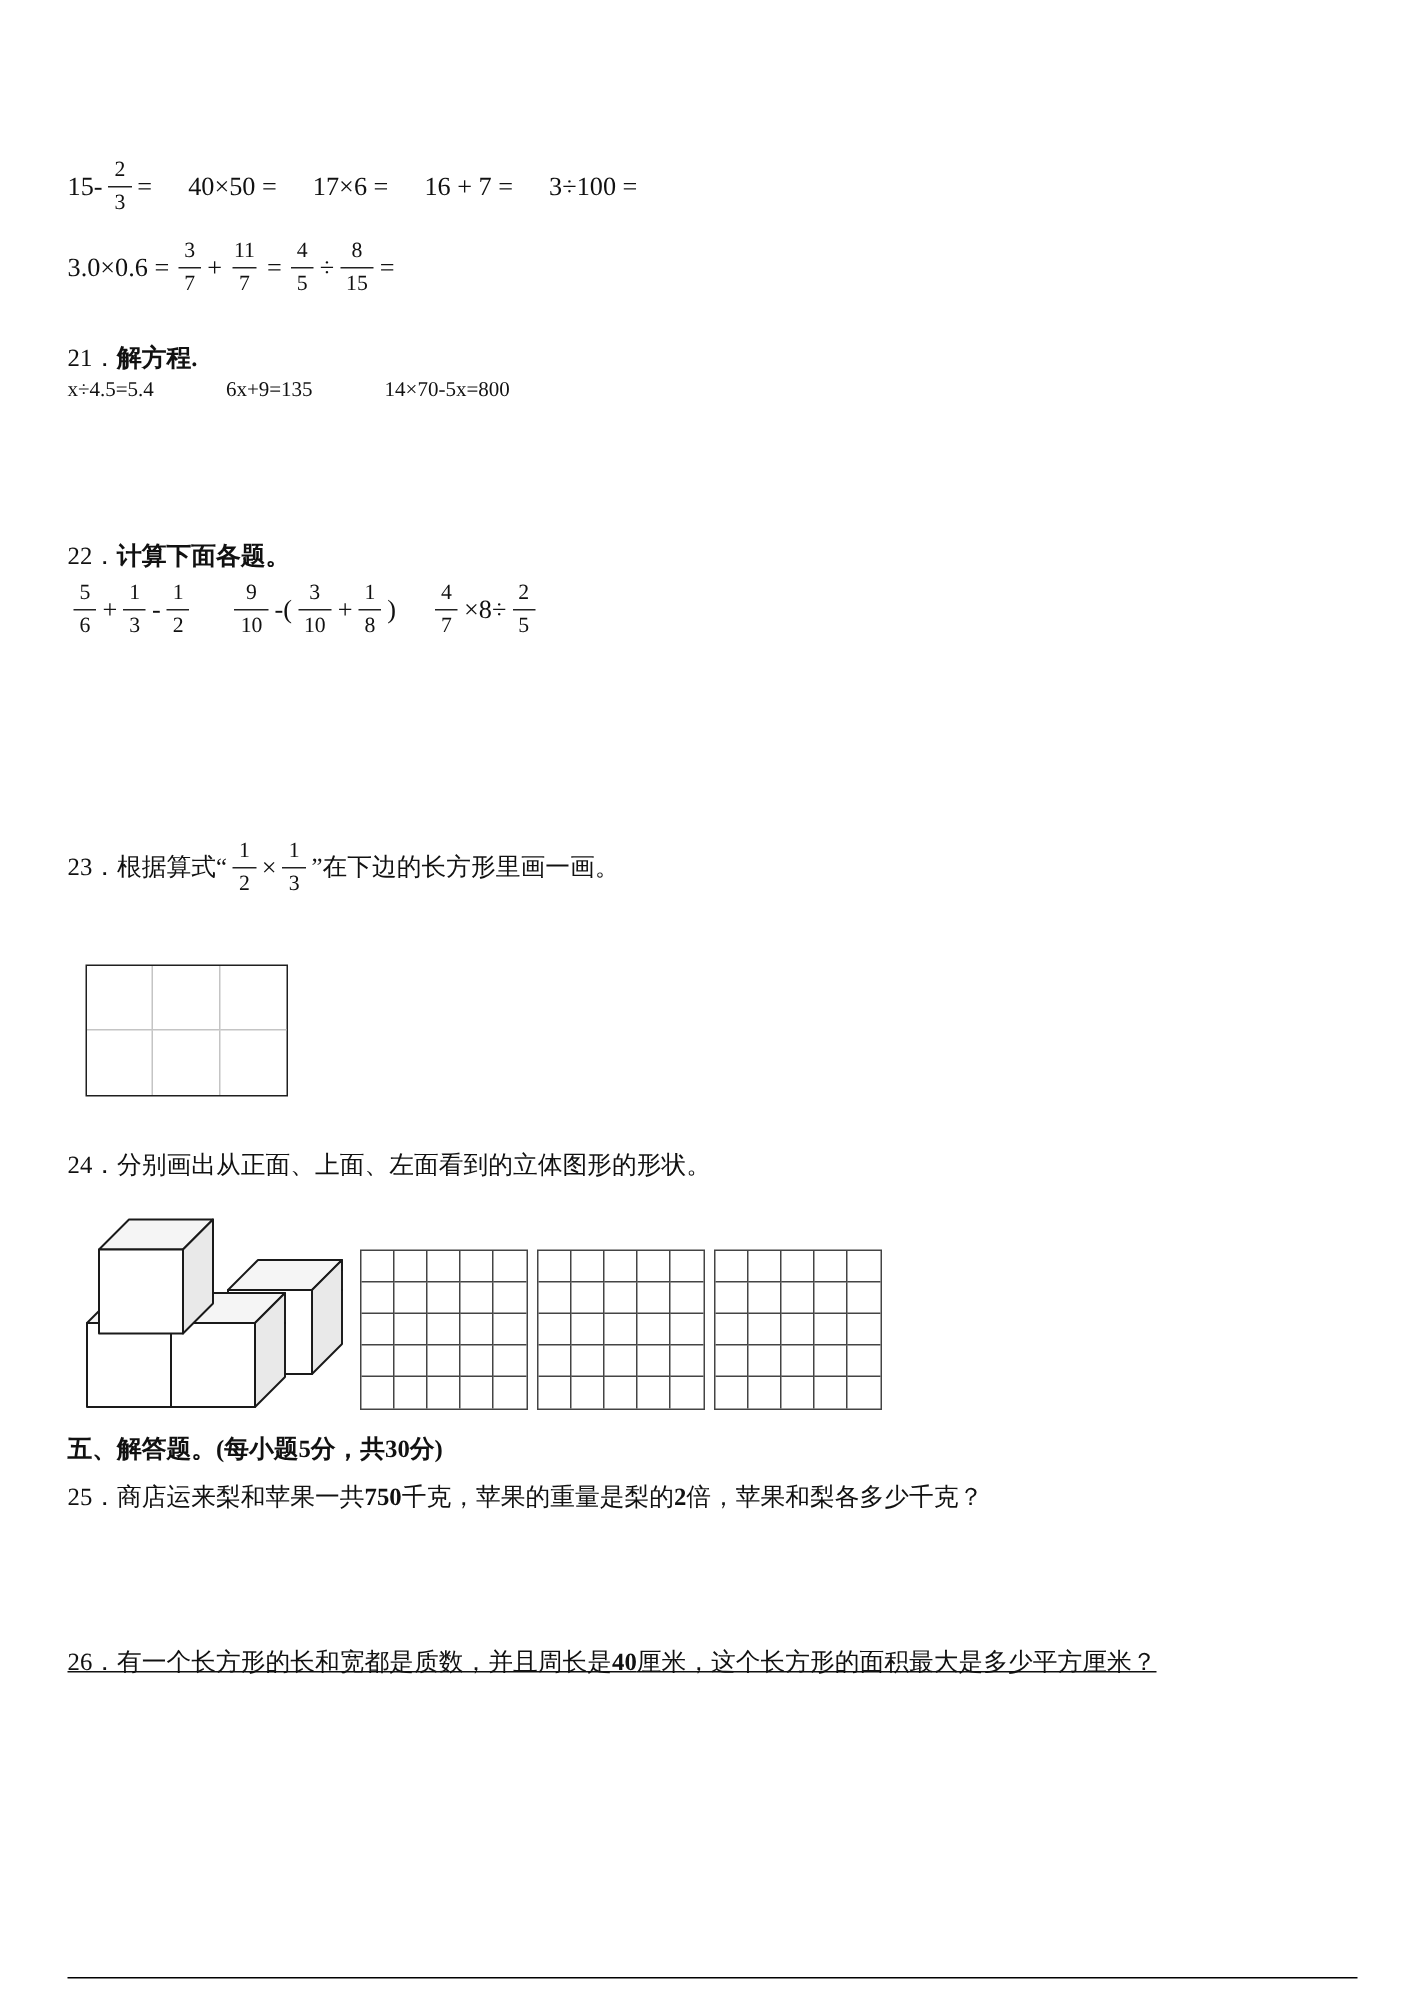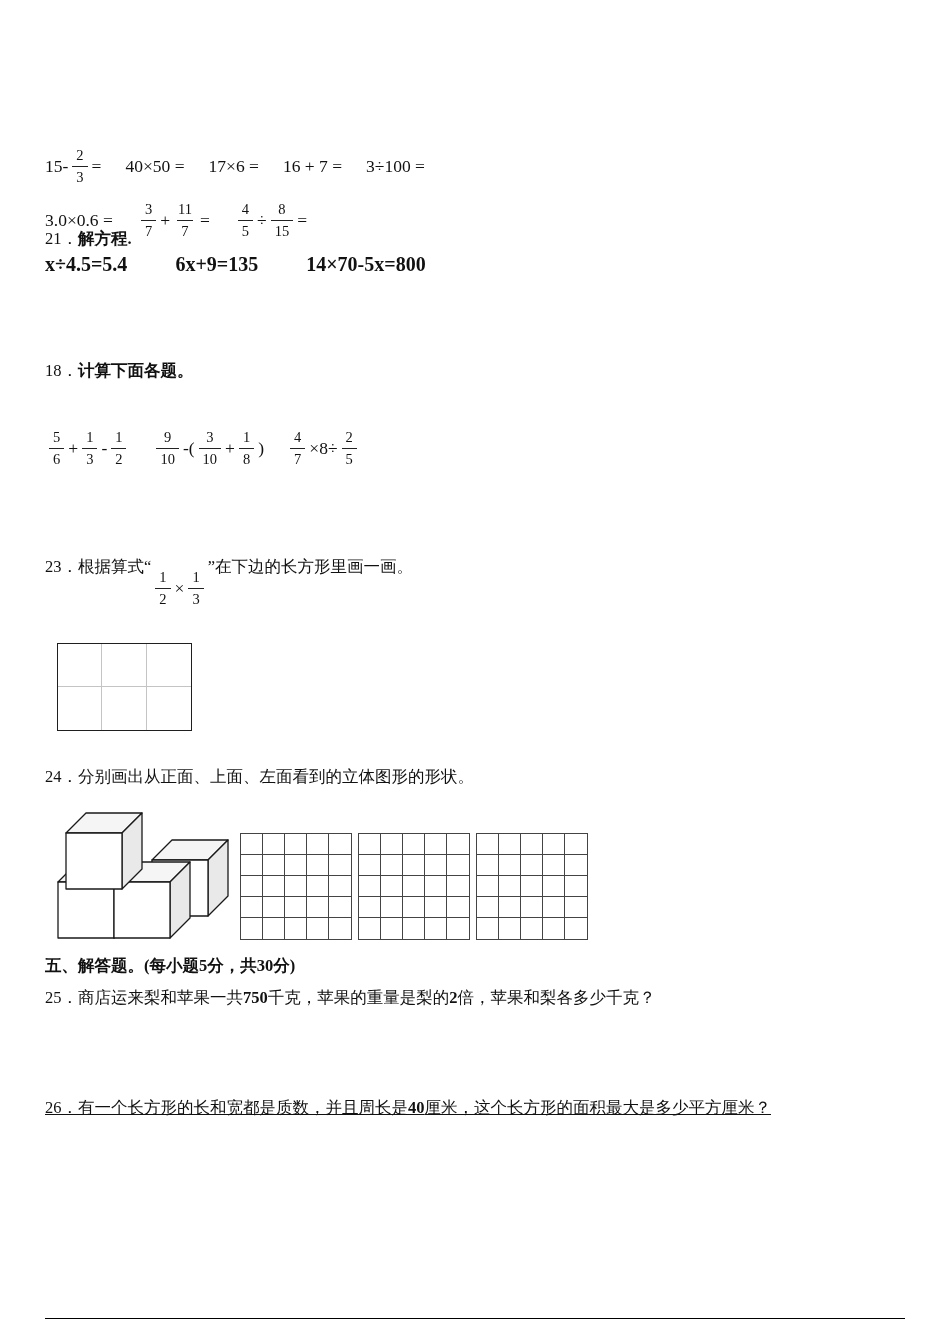--- a/index.html
+++ b/index.html
@@ -1,38 +1,38 @@
 <!DOCTYPE html>
 <html><head>
 <meta charset="utf-8">
 <style>
   html,body{margin:0;padding:0;background:#ffffff;}
   .page{position:relative;width:950px;height:1344px;background:#fff;margin:0 auto;
         font-family:"Liberation Serif","DejaVu Serif",serif;color:#111;overflow:hidden;}
   .abs{position:absolute;left:45px;}
   .row{display:flex;align-items:center;}
   .expr{display:inline-flex;align-items:center;white-space:pre;}
-  .fs-math{font-size:17.5px;margin-top:42px;}
+  .fs-math{font-size:17.5px;}
   .qtext{font-size:16.5px;line-height:1.5;}
   .section-title{font-weight:bold;font-size:16.5px;}
   .bold-title{font-weight:bold;}
   .tok{white-space:pre;}
   .tok.b{font-weight:bold;}
   .frac{display:inline-flex;flex-direction:column;align-items:center;line-height:1;margin:0 4px;vertical-align:middle;}
   .frac .num{font-size:14.5px;padding:0 4px 3px;}
   .frac .den{font-size:14.5px;border-top:1px solid #222;padding:3px 4px 0;}
 
   #calc-row-1{top:106px;gap:24px;}
-  #calc-row-2{top:160px;gap:24px;}
+  #calc-row-2{top:160px;gap:2px;}
   #q21-head{top:227px;}
-  #q21-eqs{top:253px;gap:48px;font-weight:bold;font-size:20px;font-family:"Liberation Serif",serif;}
+  #q21-eqs{top:253px;gap:48px;font-weight:normal;font-size:14px;font-family:"Liberation Serif",serif;}
   #q22-head{top:359px;}
   #q22-exprs{top:388px;gap:22px;}
   #sec4{top:530px;}
-  #q23-line{top:528px;display:flex;align-items:center;}
+  #q23-line{top:560px;display:flex;align-items:center;}
   #q23-rect{top:643px;left:57px;}
   #q24-line{top:765px;}
   #figure-row{top:812px;left:55px;display:flex;align-items:flex-start;}
   #sec5{top:955px;}
   #q25{top:986px;width:880px;}
   #q26{top:1096px;width:880px;text-decoration:underline;}
   #q27{top:1205px;width:880px;}
   #footer-line{top:1318px;width:860px;border-top:1.6px solid #000;height:0;}
 
   .rect-grid{width:133px;height:86px;border:1.8px solid #1f1f1f;display:grid;
@@ -72,21 +72,21 @@
   <div class="abs qtext" id="q21-head">
     <span>21．</span><span class="bold-title">解方程.</span>
   </div>
   <div class="abs row" id="q21-eqs">
     <span>x÷4.5=5.4</span>
     <span>6x+9=135</span>
     <span>14×70-5x=800</span>
   </div>
 
   <div class="abs qtext" id="q22-head">
-    <span>18．</span><span class="bold-title">计算下面各题。</span>
+    <span>22．</span><span class="bold-title">计算下面各题。</span>
   </div>
   <div class="abs row fs-math" id="q22-exprs">
     <span class="expr"><span class="frac"><span class="num">5</span><span class="den">6</span></span><span class="tok">+</span><span class="frac"><span class="num">1</span><span class="den">3</span></span><span class="tok">-</span><span class="frac"><span class="num">1</span><span class="den">2</span></span></span>
     <span class="expr"><span class="frac"><span class="num">9</span><span class="den">10</span></span><span class="tok">-(</span><span class="frac"><span class="num">3</span><span class="den">10</span></span><span class="tok">+</span><span class="frac"><span class="num">1</span><span class="den">8</span></span><span class="tok">)</span></span>
     <span class="expr"><span class="frac"><span class="num">4</span><span class="den">7</span></span><span class="tok">×8÷</span><span class="frac"><span class="num">2</span><span class="den">5</span></span></span>
   </div>
 
 
   <div class="abs qtext" id="q23-line">
     <span><span>23．</span><span>根据算式“</span></span>

